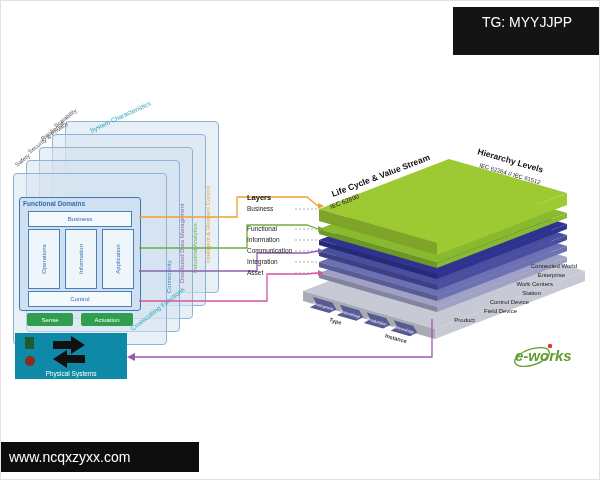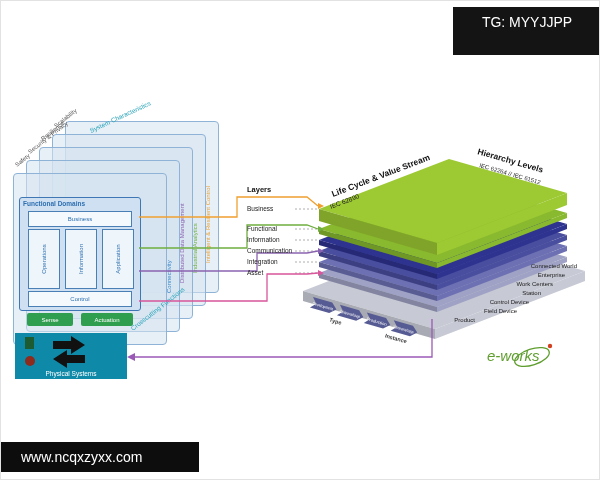--- a/index.html
+++ b/index.html
@@ -36,23 +36,23 @@
   .hl-sub{font-size:6px;fill:#222;}
   
   .lbl{position:absolute;white-space:nowrap;z-index:3;}
   .layers-title{font-size:7.5px;font-weight:bold;color:#111;}
   .layer-item{font-size:6.5px;color:#222;}
   .hier-item{width:70px;text-align:right;font-size:6px;color:#222;}
   
   .wm-tg{position:absolute;left:452px;top:6px;width:148px;height:48px;background:#141414;
          color:#fff;font-size:14px;line-height:30px;text-align:center;z-index:5;}
   .wm-site{position:absolute;left:0;top:441px;width:198px;height:30px;background:#0d0d0d;
-           color:#fff;font-size:14px;line-height:30px;padding-left:20px;box-sizing:border-box;z-index:5;}
-  
-  .logo-text{position:absolute;left:486px;top:346px;font-size:15px;font-weight:normal;
+           color:#fff;font-size:14px;line-height:30px;padding-left:8px;box-sizing:border-box;z-index:5;}
+  
+  .logo-text{position:absolute;left:514px;top:346px;font-size:15px;font-weight:bold;
              font-style:italic;color:#5f9e2e;z-index:3;}
 </style>
 </head>
 <body>
 
 <div class="stage">
 
   <div class="sheet" style="left:64px;top:120px;"></div>
   <div class="sheet" style="left:51px;top:133px;"></div>
   <div class="sheet" style="left:38px;top:146px;"></div>
@@ -186,21 +186,21 @@
       <polygon points="317,225 323,228 317,231" fill="#6fae3f"></polygon>
       <polygon points="317,247 323,250 317,253" fill="#8a63b0"></polygon>
       <polygon points="317,269 323,272 317,275" fill="#d8569b"></polygon>
       <polygon points="134,352 126,356 134,360" fill="#9b59b6"></polygon>
     </g>
 
     <ellipse cx="531" cy="356" rx="18" ry="8" transform="rotate(-18 531 356)" fill="none" stroke="#5f9e2e" stroke-width="1.3"></ellipse>
     <circle cx="549" cy="345" r="2.2" fill="#d2401e"></circle>
   </svg>
 
-  <div class="lbl layers-title" style="left:246px;top:184px;">Layers</div>
+  <div class="lbl layers-title" style="left:246px;top:192px;">Layers</div>
   <div class="lbl layer-item" style="left:246px;top:204px;">Business</div>
   <div class="lbl layer-item" style="left:246px;top:224px;">Functional</div>
   <div class="lbl layer-item" style="left:246px;top:235px;">Information</div>
   <div class="lbl layer-item" style="left:246px;top:246px;">Communication</div>
   <div class="lbl layer-item" style="left:246px;top:257px;">Integration</div>
   <div class="lbl layer-item" style="left:246px;top:268px;">Asset</div>
 
   <div class="lbl hier-item" style="left:506px;top:262px;">Connected World</div>
   <div class="lbl hier-item" style="left:494px;top:271px;">Enterprise</div>
   <div class="lbl hier-item" style="left:482px;top:280px;">Work Centers</div>

